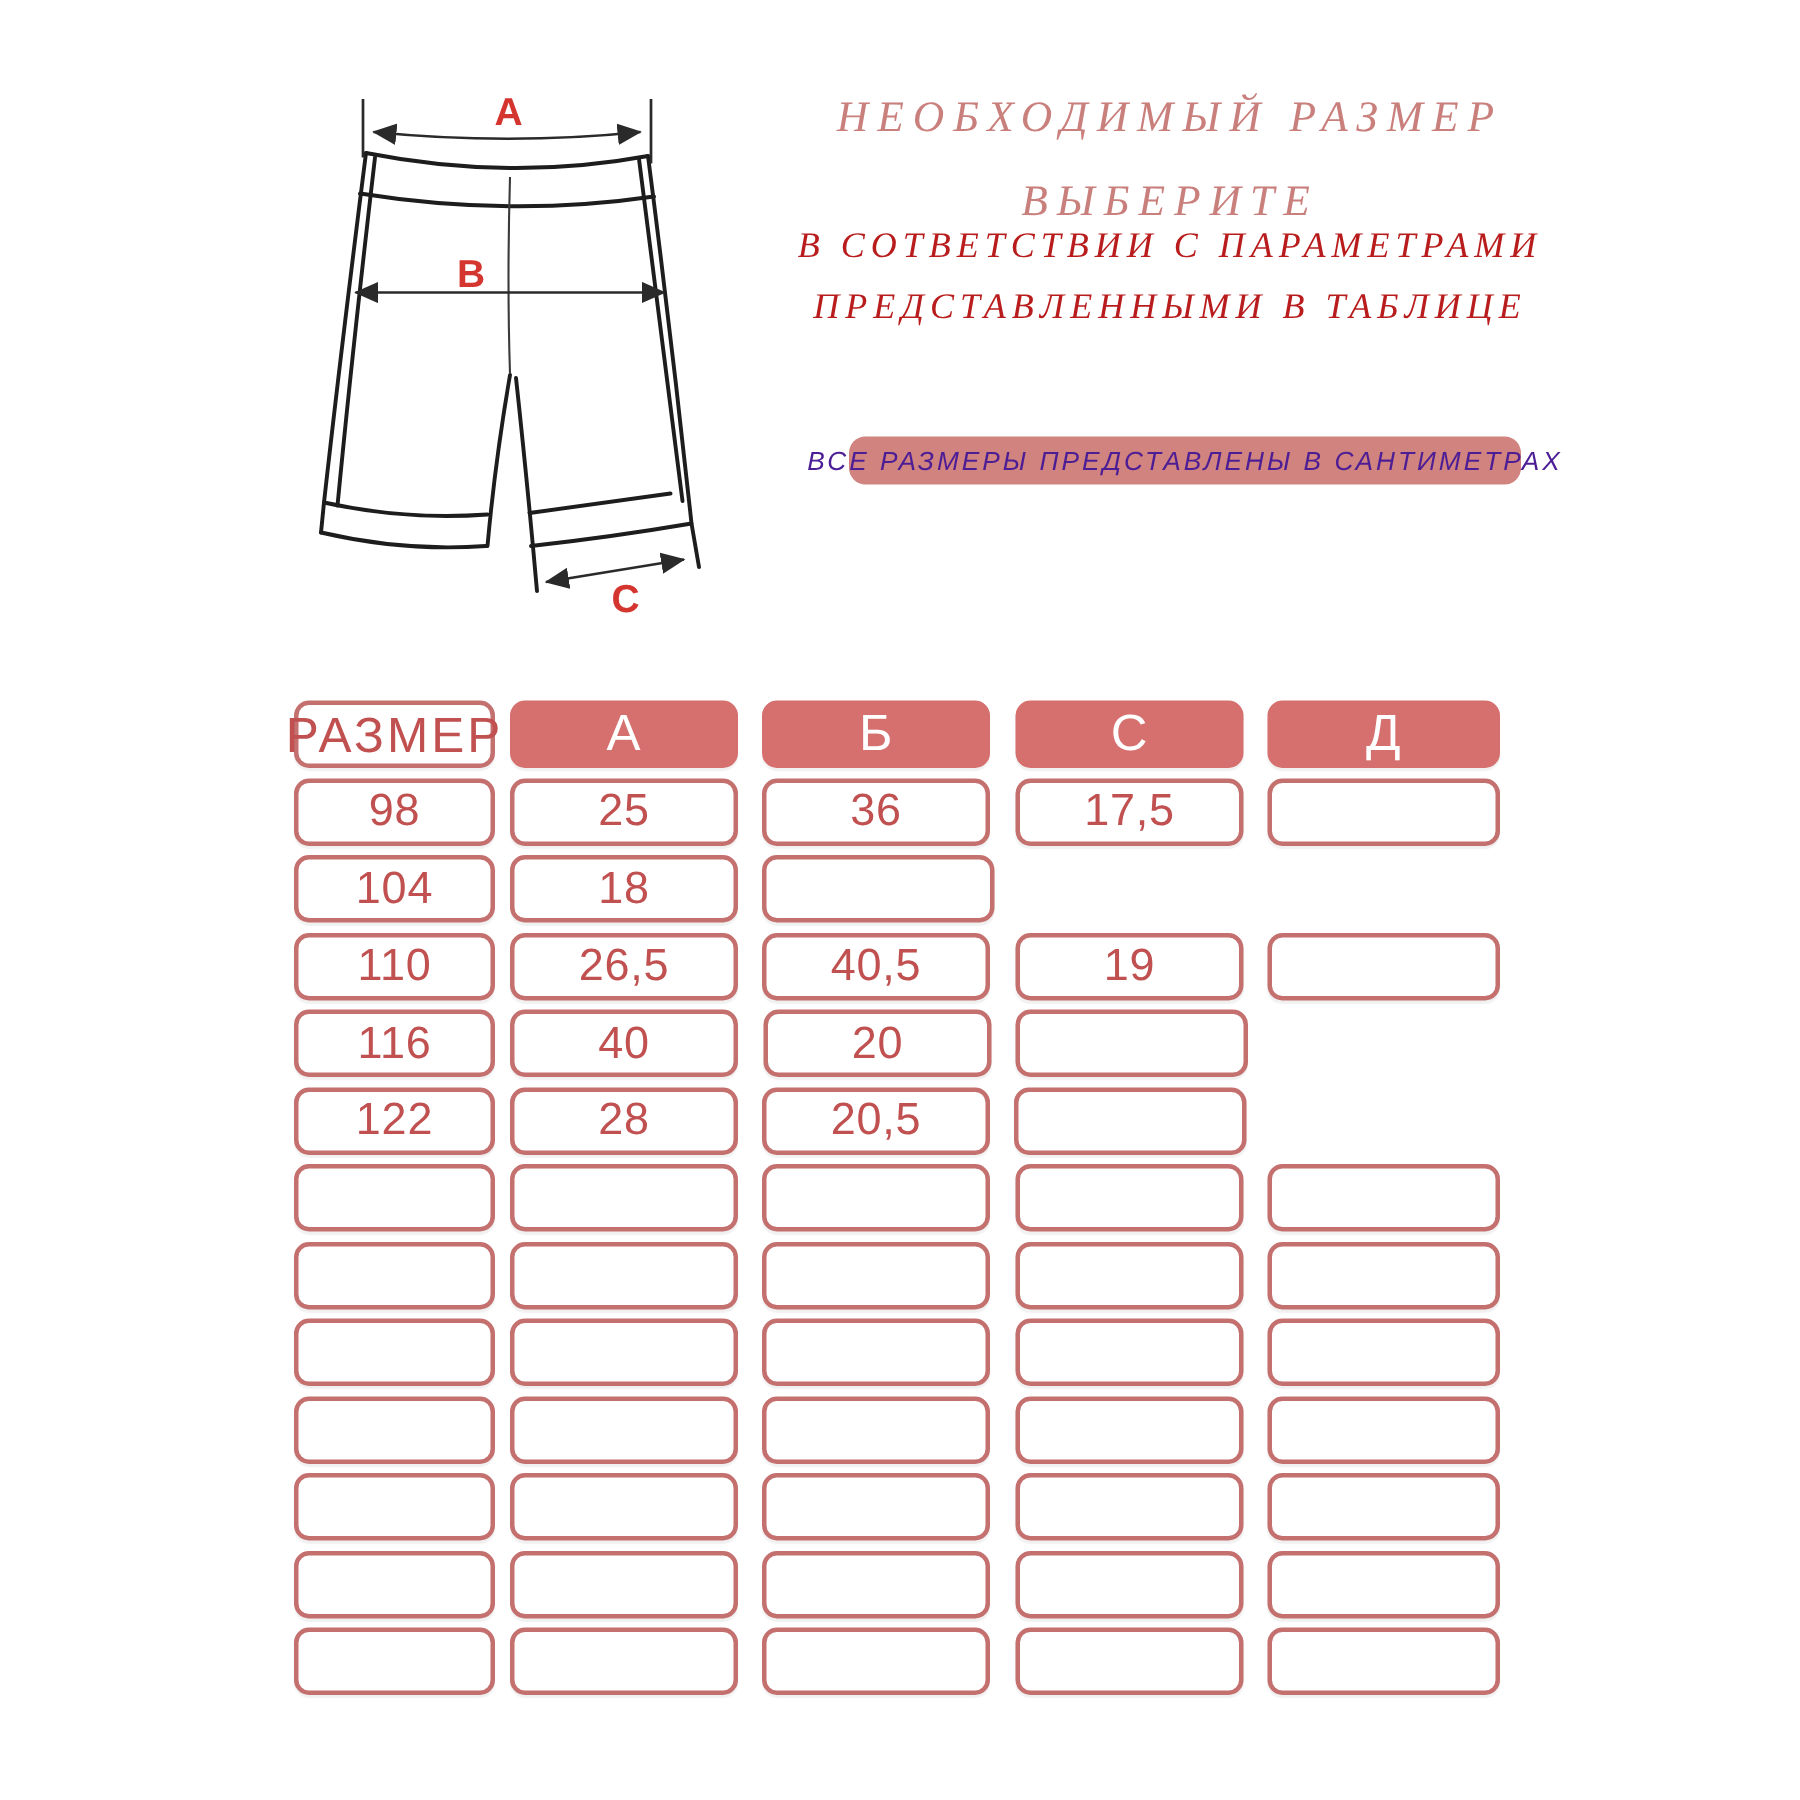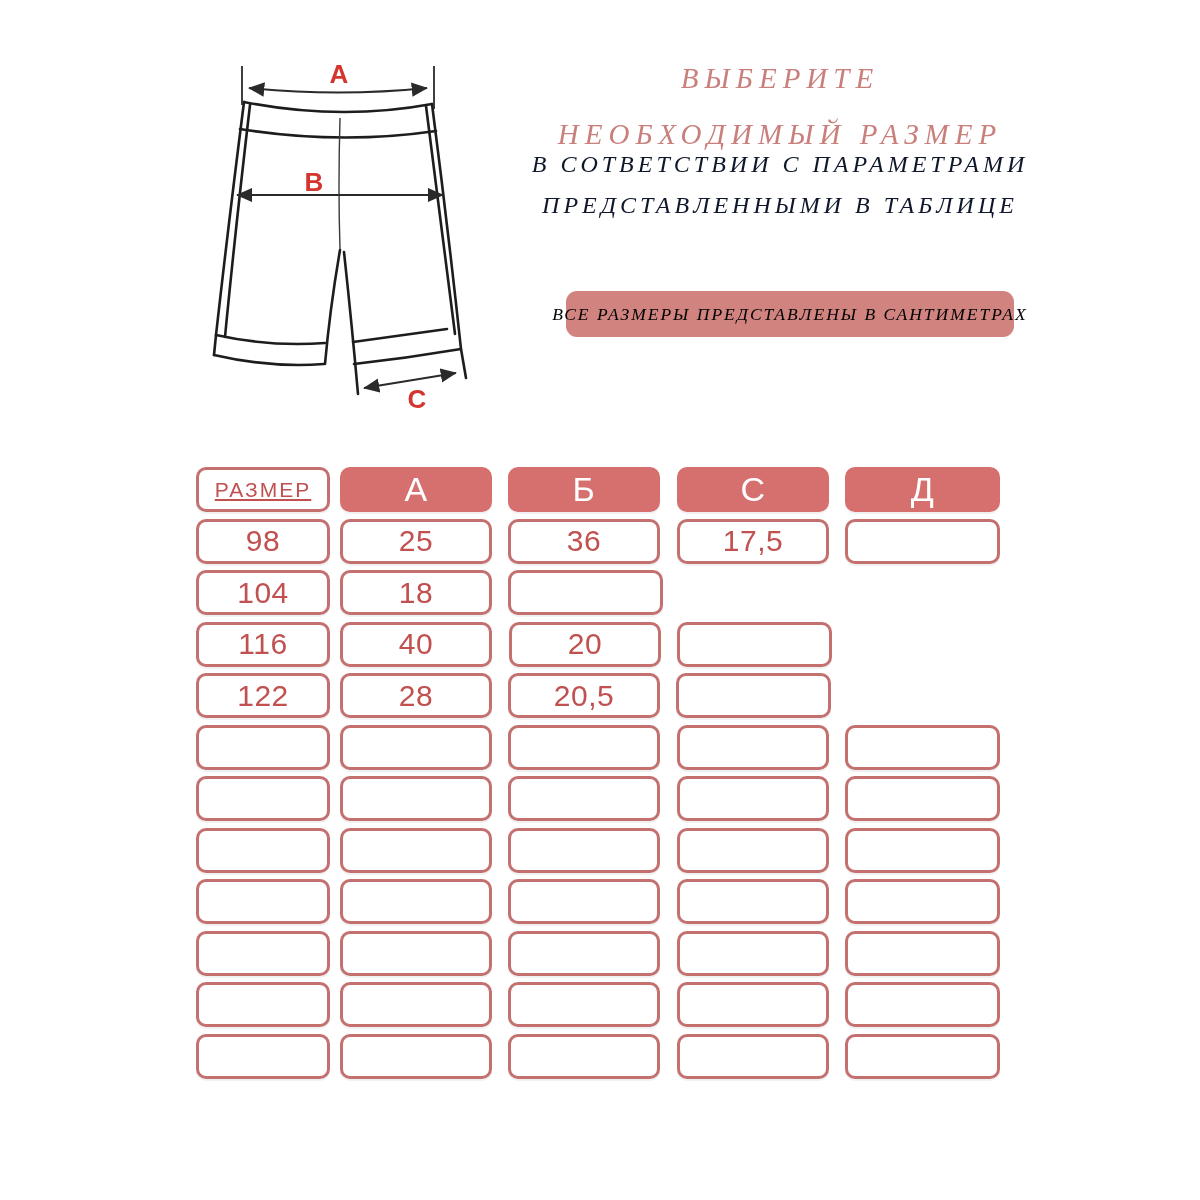--- a/index.html
+++ b/index.html
@@ -11,28 +11,28 @@
   .title{
     position:absolute;left:530px;top:50px;width:500px;text-align:center;
     font-family:"Liberation Serif",serif;font-style:italic;
     font-size:29px;line-height:56px;letter-spacing:6px;
     color:#c9807d;font-weight:500;white-space:nowrap;
   }
   .subtitle{
     position:absolute;left:520px;top:144px;width:520px;text-align:center;
     font-family:"Liberation Serif",serif;font-style:italic;
     font-size:24px;line-height:41px;letter-spacing:4px;
-    color:#0f172a;white-space:nowrap;
+    color:#b91c1c;white-space:nowrap;
   }
   .banner{
-    position:absolute;left:566px;top:291px;width:448px;height:46px;
+    position:absolute;left:566px;top:291px;width:448px;height:32px;
     background:#d0837f;border-radius:11px;
     display:flex;align-items:center;justify-content:center;
-    font-family:Liberation Serif, serif;font-style:italic;
-    font-size:17.5px;letter-spacing:2px;color:#000000;white-space:nowrap;
+    font-family:Liberation Sans, sans-serif;font-style:italic;
+    font-size:17.5px;letter-spacing:2px;color:#4c1d95;white-space:nowrap;
   }
   
   .shorts{position:absolute;left:178px;top:38px;}
   
   .table{position:absolute;left:196px;top:467px;}
   .row{display:flex;margin-bottom:6.5px;}
   .cell{
     box-sizing:border-box;height:45px;border-radius:10px;
     display:flex;align-items:center;justify-content:center;
     background:#fff;border:3px solid #c4706f;
@@ -42,21 +42,21 @@
   .c0{width:134px;margin-right:10px;}
   .c1{width:152px;margin-right:16px;}
   .c2{width:152px;margin-right:17px;}
   .c3{width:152px;margin-right:16px;}
   .c4{width:155px;margin-right:0;}
   .head{
     background:#d6706e;border-color:#d6706e;color:#ffffff;
     font-size:34px;font-weight:500;
   }
   .size-head{
-    font-size:21px;letter-spacing:2px;font-weight:500;text-decoration:underline;
+    font-size:33px;letter-spacing:2px;font-weight:500;
   }
 </style>
 </head>
 <body>
 
 <div class="canvas">
 
   <svg class="shorts" width="345" height="385" viewBox="0 0 345 385">
     <defs>
       <marker id="ah" markerWidth="11" markerHeight="9" refX="8.5" refY="4" orient="auto-start-reverse">
@@ -90,22 +90,22 @@
     </g>
 
     <g font-family="Liberation Sans, sans-serif" font-size="26" font-weight="bold" fill="#d5352f" text-anchor="middle">
       <text x="161" y="45">A</text>
       <text x="136" y="153">B</text>
       <text x="239" y="370">C</text>
     </g>
   </svg>
 
   <div class="title">
+    <div>НЕОБХОДИМЫЙ РАЗМЕР</div>
     <div>ВЫБЕРИТЕ</div>
-    <div>НЕОБХОДИМЫЙ РАЗМЕР</div>
   </div>
   <div class="subtitle">
     <div>В СОТВЕТСТВИИ С ПАРАМЕТРАМИ</div>
     <div>ПРЕДСТАВЛЕННЫМИ В ТАБЛИЦЕ</div>
   </div>
 
   <div class="banner">ВСЕ РАЗМЕРЫ ПРЕДСТАВЛЕНЫ В САНТИМЕТРАХ</div>
 
   <div class="table">
     <div class="row">
@@ -122,20 +122,27 @@
           <div class="cell c2">36</div>
           <div class="cell c3">17,5</div>
           <div class="cell c4"></div>
         </div>
         <div class="row">
           <div class="cell c0">104</div>
           <div class="cell c3">18</div>
           <div class="cell c4"></div>
         </div>
         <div class="row">
+          <div class="cell c0">110</div>
+          <div class="cell c1">26,5</div>
+          <div class="cell c2">40,5</div>
+          <div class="cell c3">19</div>
+          <div class="cell c4"></div>
+        </div>
+        <div class="row">
           <div class="cell c0">116</div>
           <div class="cell c2">40</div>
           <div class="cell c3">20</div>
           <div class="cell c4"></div>
         </div>
         <div class="row">
           <div class="cell c0">122</div>
           <div class="cell c1">28</div>
           <div class="cell c3">20,5</div>
           <div class="cell c4"></div>

